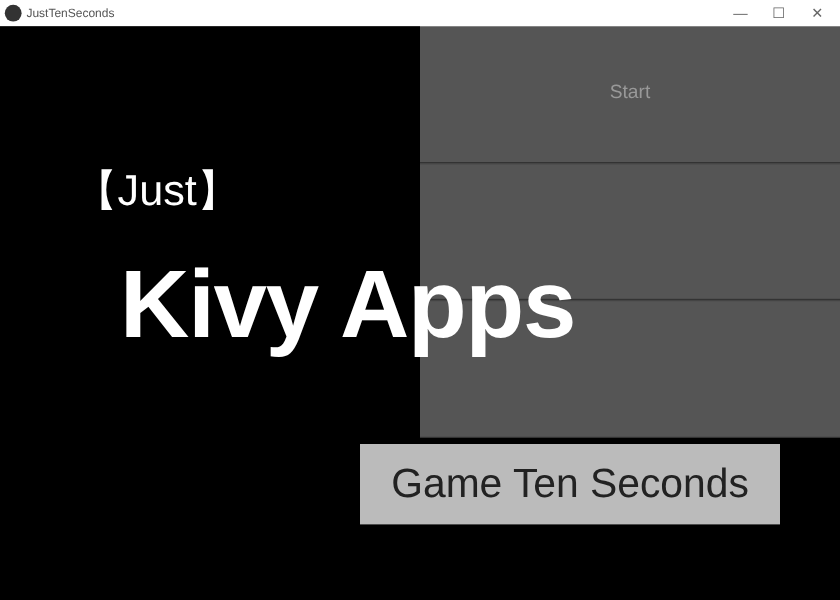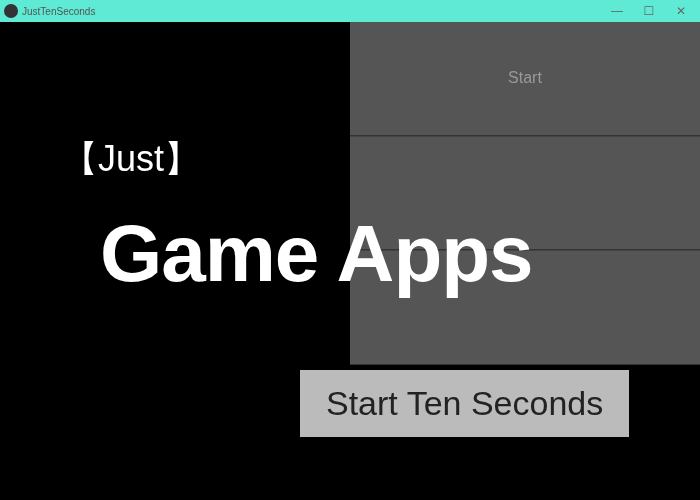--- a/index.html
+++ b/index.html
@@ -6,21 +6,21 @@
     body {
       width: 700px;
       height: 500px;
       background: #000;
       font-family: Arial, sans-serif;
       overflow: hidden;
       position: relative;
     }
     .titlebar {
       height: 22px;
-      background: #5eead4;
+      background: #ffffff;
       display: flex;
       align-items: center;
       padding: 0 4px;
       position: relative;
     }
     .titlebar-icon {
       width: 14px;
       height: 14px;
       background: #333;
       border-radius: 50%;
@@ -122,14 +122,14 @@
     <div class="menu-item">
       <span></span>
     </div>
     <div class="menu-item">
       <span></span>
     </div>
   </div>
 </div>
 
 <div class="overlay-kivy">【Just】</div>
-<div class="overlay-game-apps">Game Apps</div>
-<div class="overlay-subtitle">Start Ten Seconds</div>
+<div class="overlay-game-apps">Kivy Apps</div>
+<div class="overlay-subtitle">Game Ten Seconds</div>
 
 </body></html>

